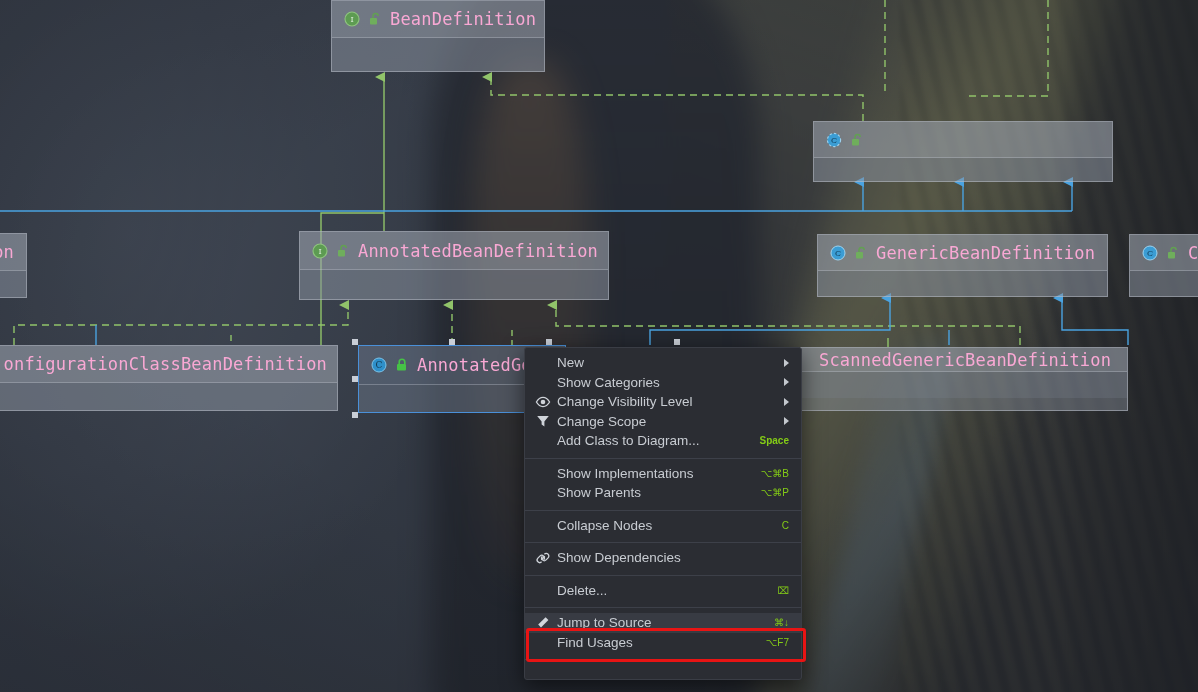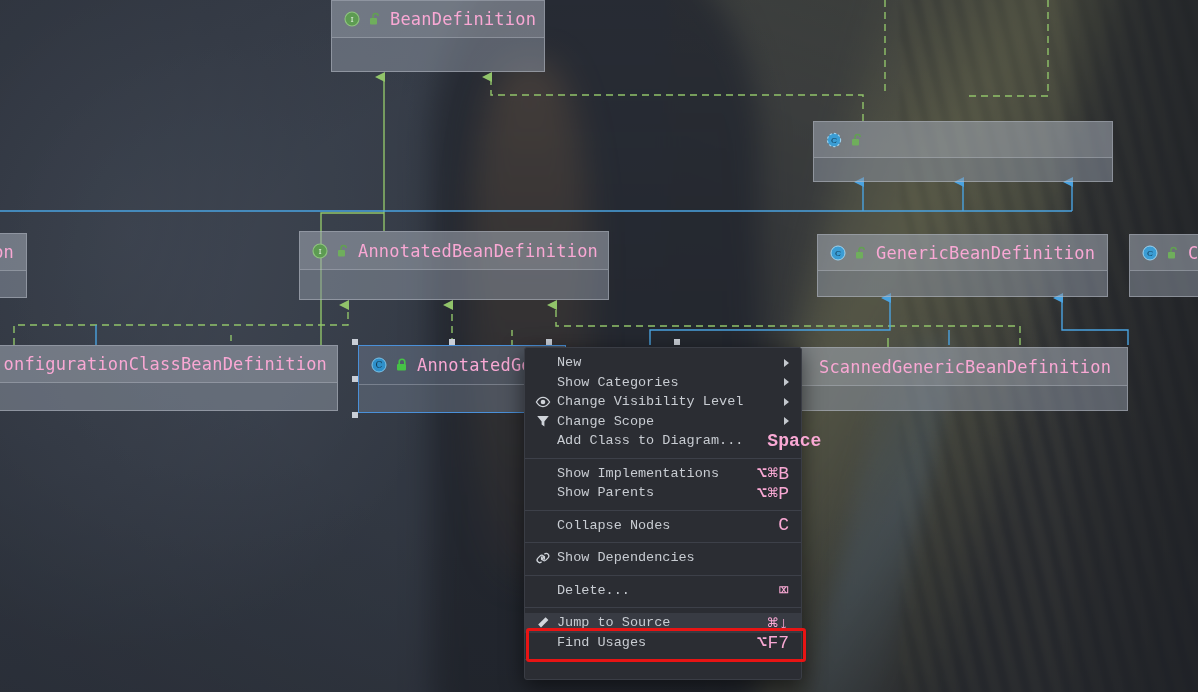--- a/index.html
+++ b/index.html
@@ -155,25 +155,24 @@
   }
   .mi {
     position: relative;
     display: flex;
     align-items: center;
     height: 19.5px;
     padding: 0 12px 0 8px;
     color: #c8ccd2;
     font-size: 13.5px;
     white-space: nowrap;
-    font-family: Liberation Mono, monospace;
   }
   .mi-ico { width: 20px; flex: 0 0 20px; display:flex; align-items:center; justify-content:center; }
   .mi-lbl { flex: 1 1 auto; padding-left: 4px; }
-  .mi-key { color: #f9a8d4; font-size: 18px; margin-left: 24px; }
+  .mi-key { color: #84cc16; font-size: 10px; margin-left: 24px; }
   .mi-key.bold { font-weight: bold; }
   .mi-arrow {
     margin-left: 10px;
     width: 0; height: 0;
     border-left: 5px solid #c4c8ce;
     border-top: 4px solid transparent;
     border-bottom: 4px solid transparent;
   }
   .mi.hl { background: #383b43; }
   .sep { height: 1px; background: #3d4049; margin: 5px 0; }
@@ -350,21 +349,21 @@
       <svg class="ic" viewBox="0 0 16 16">
         <path d="M5.2 7 V5.1 a2.8 2.8 0 0 1 5.6 0 V7" fill="none" stroke="#46c246" stroke-width="1.6"></path>
         <rect x="3" y="7" width="9" height="6.6" rx="1" fill="#46c246"></rect>
       </svg>
       <span class="node-title">AnnotatedGe</span>
     </div>
     <div class="node-body" style="height:28px;"></div>
   </div>
 
   <div class="node" style="left:800px; top:347px; width:328px; height:64px;">
-    <div class="node-hdr" style="height:38px; padding-left:18px;">
+    <div class="node-hdr" style="height:24px; padding-left:18px;">
       <span class="node-title">ScannedGenericBeanDefinition</span>
     </div>
     <div class="node-body" style="height:26px;"></div>
   </div>
 
   <div class="handle" style="left:352px; top:339px;"></div>
   <div class="handle" style="left:449px; top:339px;"></div>
   <div class="handle" style="left:546px; top:339px;"></div>
   <div class="handle" style="left:352px; top:376px;"></div>
   <div class="handle" style="left:352px; top:412px;"></div>

